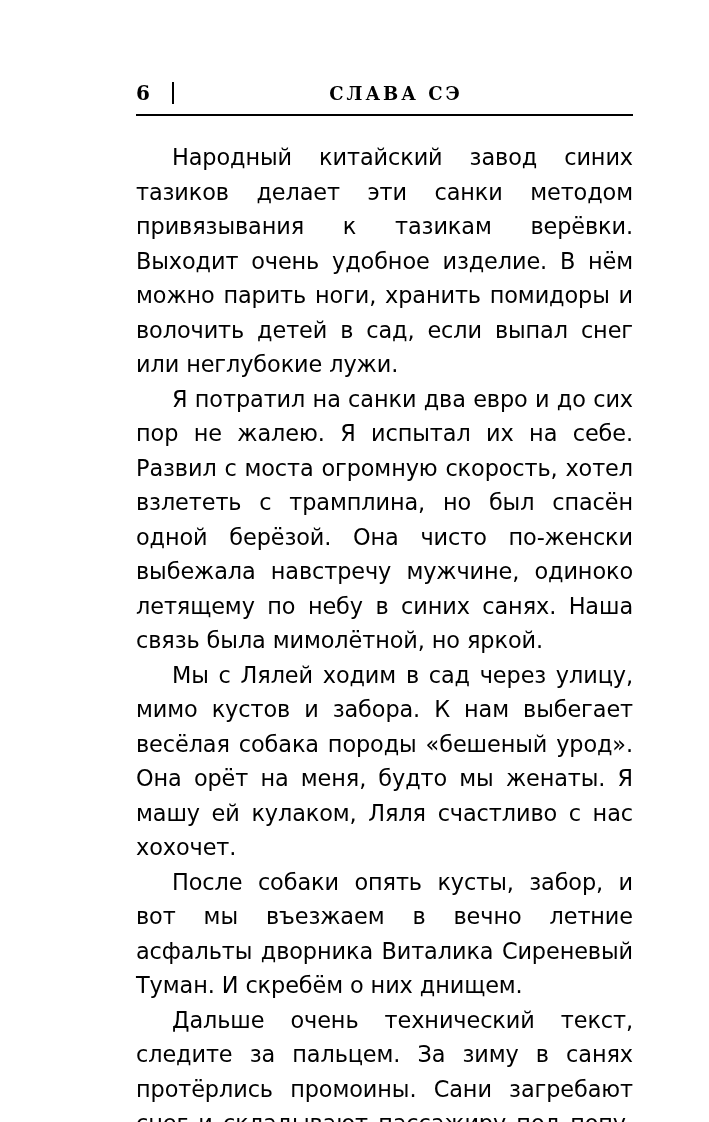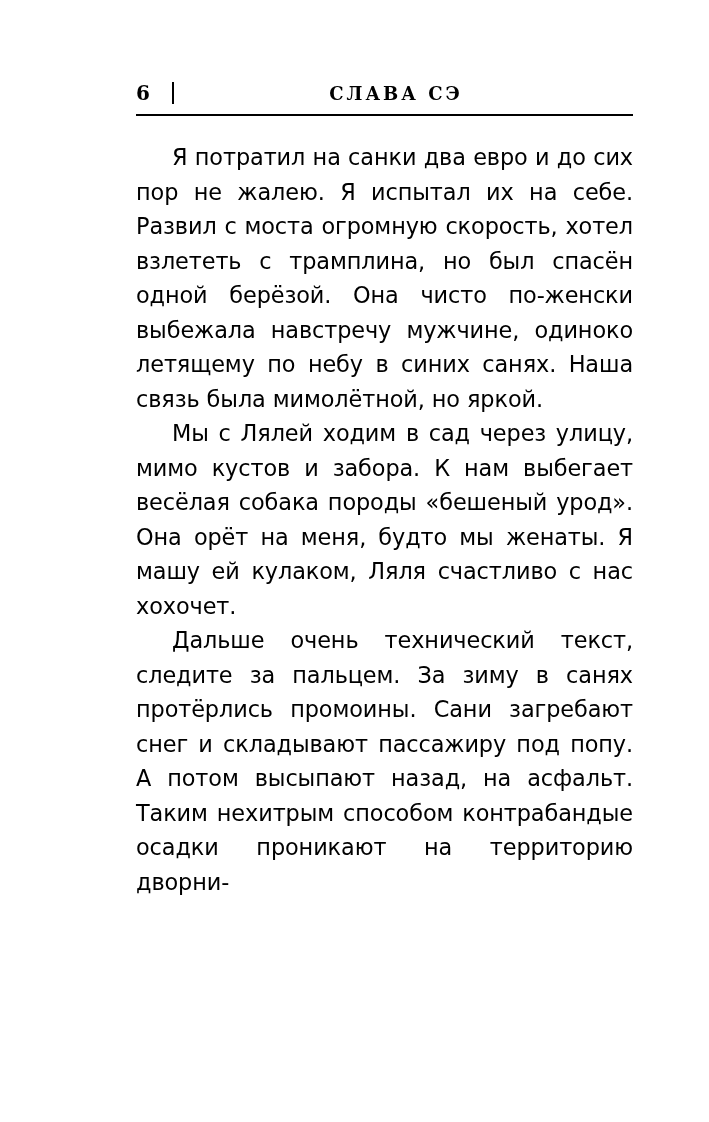--- a/index.html
+++ b/index.html
@@ -83,19 +83,21 @@
 <div class="page">
   <div class="content">
 
     <div class="running-head">
       <div class="folio">6</div>
       <div class="rule-vert"></div>
       <div class="head-title">СЛАВА СЭ</div>
     </div>
 
     <div class="body-text">
+      <p class="para">Народный китайский завод синих тазиков делает эти санки методом привязывания к тазикам верёвки. Выходит очень удобное изделие. В нём можно парить ноги, хранить помидоры и волочить детей в сад, если выпал снег или неглубокие лужи.</p>
       <p class="para">Я потратил на санки два евро и до сих пор не жалею. Я испытал их на себе. Развил с моста огромную скорость, хотел взлететь с трамплина, но был спасён одной берёзой. Она чисто по-женски выбежала навстречу мужчине, одиноко летящему по небу в синих санях. Наша связь была мимолётной, но яркой.</p>
       <p class="para gap">Мы с Лялей ходим в сад через улицу, мимо кустов и забора. К нам выбегает весёлая собака породы «бешеный урод». Она орёт на меня, будто мы женаты. Я машу ей кулаком, Ляля счастливо с нас хохочет.</p>
+      <p class="para">После собаки опять кусты, забор, и вот мы въезжаем в вечно летние асфальты дворника Виталика Сиреневый Туман. И скребём о них днищем.</p>
       <p class="para gap">Дальше очень технический текст, следите за пальцем. За зиму в санях протёрлись промоины. Сани загребают снег и складывают пассажиру под попу. А потом высыпают назад, на асфальт. Таким нехитрым способом контрабандые осадки проникают на территорию дворни-</p>
     </div>
 
   </div>
 </div>
 
 </body></html>

